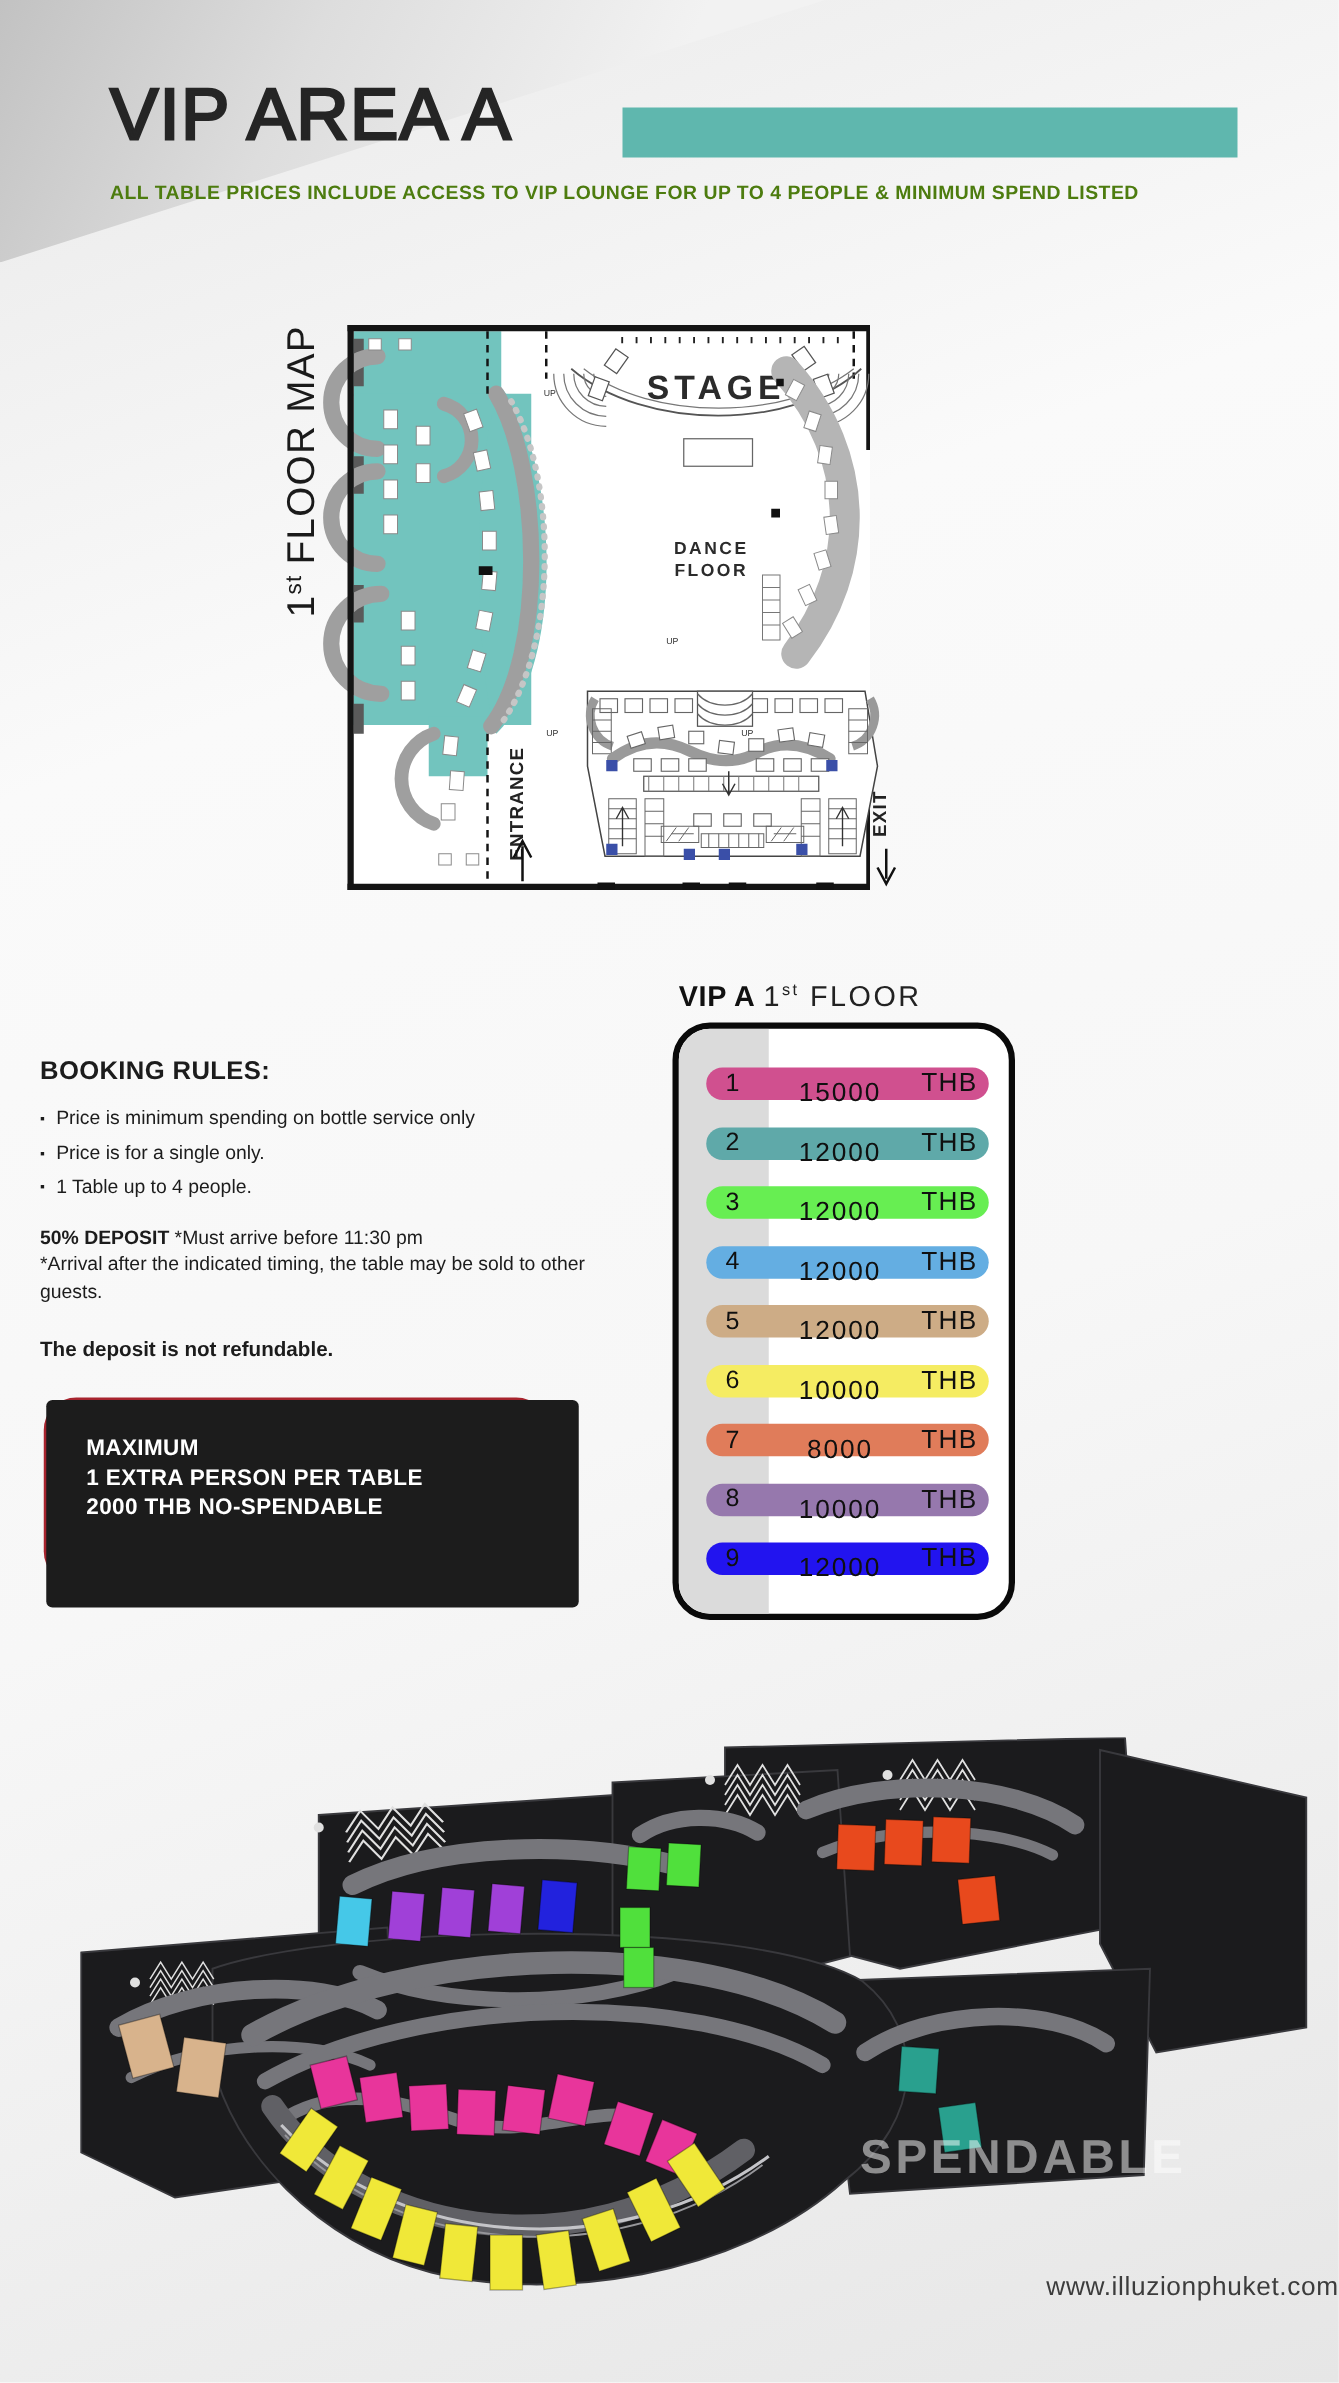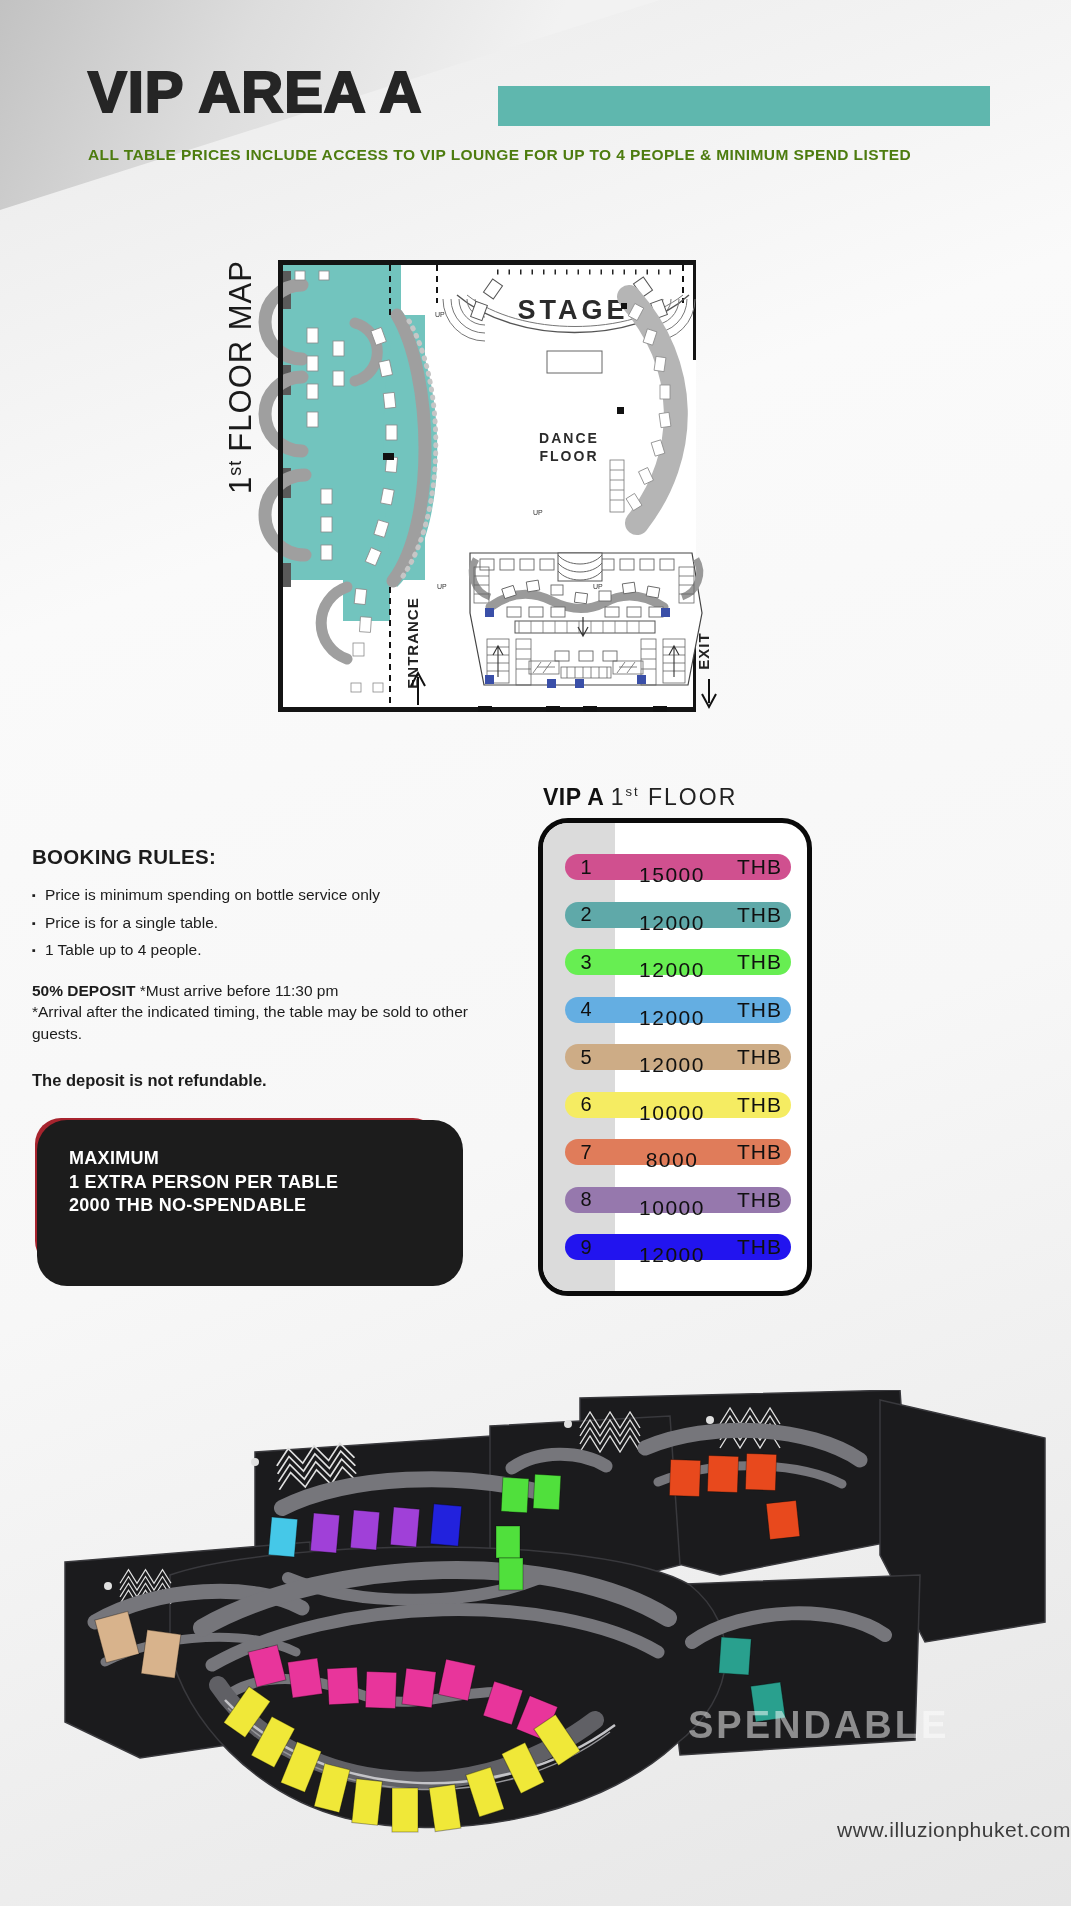--- a/index.html
+++ b/index.html
@@ -8,21 +8,21 @@
     font-family:"Liberation Sans",sans-serif;
     background:linear-gradient(160deg,#e9e9e9 0%,#fafafa 28%,#f7f7f7 58%,#e6e6e6 100%);
   }
   .abs{position:absolute;}
   .bg-wedge{
     left:0;top:0;width:660px;height:210px;
     background:linear-gradient(115deg,#c2c2c2 0%,#dddddd 35%,#f2f2f2 75%);
     clip-path:polygon(0 0,100% 0,0 100%);
   }
   .page-title{
-    left:88px;top:58px;font-size:58px;font-weight:bold;letter-spacing:1px;
+    left:88px;top:58px;font-size:58px;font-weight:normal;letter-spacing:1px;
     color:#252525;-webkit-text-stroke:2.2px #252525;white-space:nowrap;
   }
   .accent-bar{left:498px;top:86px;width:492px;height:40px;}
   .page-subtitle{
     left:88px;top:146px;width:930px;font-size:15.5px;font-weight:bold;
     letter-spacing:0.4px;color:#4d7c0f;white-space:nowrap;
   }
   .map-svg{left:185px;top:215px;width:535px;height:500px;}
   .rules{left:32px;top:845px;width:452px;color:#1c1c1c;}
   .rules-heading{font-size:20.5px;font-weight:bold;letter-spacing:0.3px;margin:0 0 13px 0;}
@@ -40,21 +40,21 @@
   }
   .panel-strip{position:absolute;left:0;top:0;bottom:0;width:72px;background:#dbdbdb;}
   .rows-wrap{position:absolute;left:0;top:0;right:0;bottom:0;display:flex;flex-direction:column;justify-content:center;gap:21.5px;}
   .price-row{height:26px;border-radius:13px;margin:0 16px 0 22px;display:flex;align-items:center;color:#101010;}
   .row-num{width:42px;text-align:center;font-size:20px;}
   .row-price{flex:1;text-align:center;font-size:21px;letter-spacing:1.5px;margin-top:16px;}
   .row-cur{margin-right:9px;font-size:21px;letter-spacing:1px;}
   .max-wrap{left:35px;top:1118px;width:404px;height:149px;border-radius:26px;}
   .max-inner{
     position:absolute;left:2px;top:2px;width:394px;height:139px;background:#1c1c1c;
-    border-radius:30px;padding:27px 0 0 32px;color:#ffffff;font-size:18px;
+    border-radius:5px;padding:27px 0 0 32px;color:#ffffff;font-size:18px;
     font-weight:bold;line-height:23.5px;letter-spacing:0.3px;box-sizing:content-box;
   }
   .render-svg{left:20px;top:1390px;width:1030px;height:445px;}
   .footer-url{top:1818px;left:0;width:100%;text-align:right;font-size:21px;color:#3c3c3c;letter-spacing:0.5px;}
   svg text{font-family:"Liberation Sans",sans-serif;}
 </style>
 </head>
 <body>
 
 <div class="abs bg-wedge"></div>
@@ -283,21 +283,21 @@
     <text x="348" y="300">UP</text>
     <text x="252" y="374">UP</text>
     <text x="408" y="374">UP</text>
   </g>
 </svg>
 
 <div class="abs rules">
   <p class="rules-heading">BOOKING RULES:</p>
   <ul class="rules-list">
     <li>Price is minimum spending on bottle service only</li>
-    <li>Price is  for a single table.</li>
+    <li>Price is  for a single only.</li>
     <li>1 Table up to 4 people.</li>
   </ul>
   <p class="deposit-para"><span class="deposit-bold">50% DEPOSIT</span><span> *Must arrive before 11:30 pm</span><br>
   <span>*Arrival after the indicated timing, the table may be sold to other guests.</span></p>
   <p class="refund-note">The deposit is not refundable.</p>
 </div>
 
 <div class="abs vip-heading">
   <span class="vh-bold">VIP A</span>
   <span class="vh-light"> <span>1</span><sup style="font-size:13px;">st</sup> <span>FLOOR</span></span>

